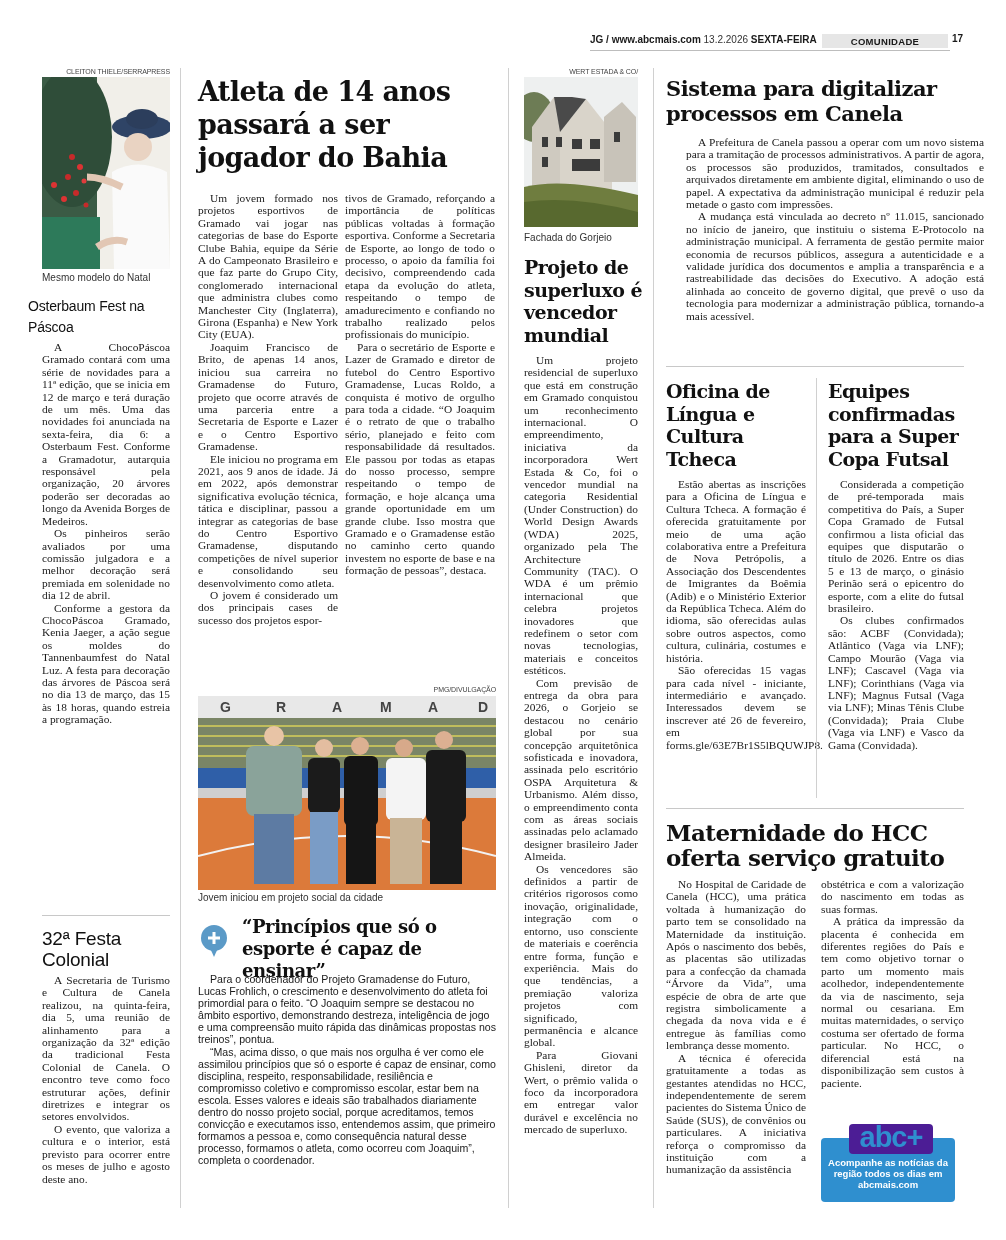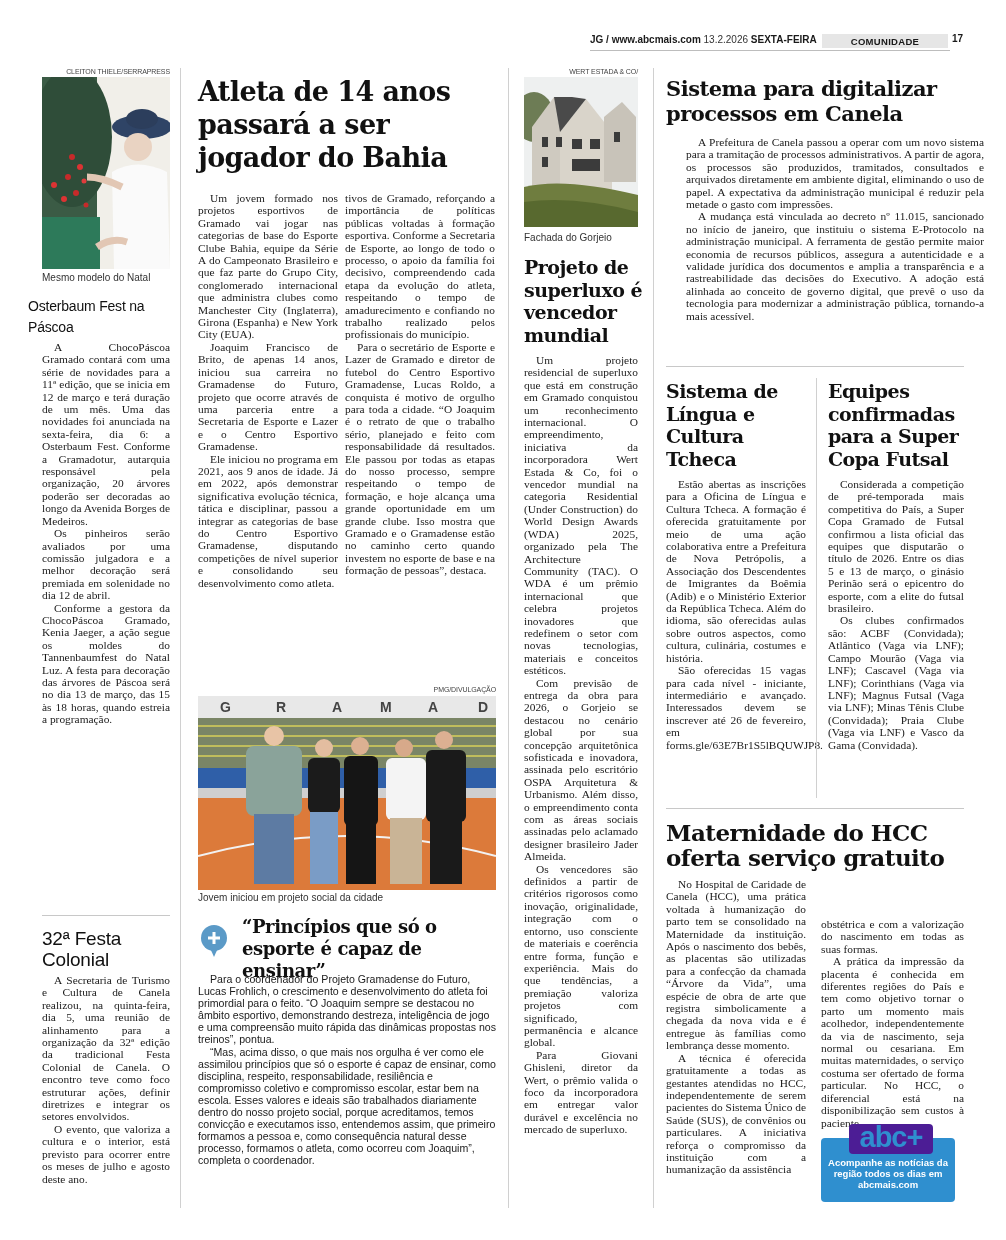--- a/index.html
+++ b/index.html
@@ -99,20 +99,21 @@
   <p>O evento, que valoriza a cultura e o interior, está previsto para ocorrer entre os meses de julho e agosto deste ano.</p>
 </div>
 
 <div class="abs vrule" style="left:180px; top:68px; height:1140px;"></div>
 
 <div class="abs h-serif" style="left:198px; top:75px; width:300px; font-size:27px; line-height:33px;">Atleta de 14 anos passará a ser jogador do Bahia</div>
 <div class="abs txt" style="left:198px; top:192px; width:140px;">
   <p>Um jovem formado nos projetos esportivos de Gramado vai jogar nas categorias de base do Esporte Clube Bahia, equipe da Série A do Campeonato Brasileiro e que faz parte do Grupo City, conglomerado internacional que administra clubes como Manchester City (Inglaterra), Girona (Espanha) e New York City (EUA).</p>
   <p>Joaquim Francisco de Brito, de apenas 14 anos, iniciou sua carreira no Gramadense do Futuro, projeto que ocorre através de uma parceria entre a Secretaria de Esporte e Lazer e o Centro Esportivo Gramadense.</p>
   <p>Ele iniciou no programa em 2021, aos 9 anos de idade. Já em 2022, após demonstrar significativa evolução técnica, tática e disciplinar, passou a integrar as categorias de base do Centro Esportivo Gramadense, disputando competições de nível superior e consolidando seu desenvolvimento como atleta.</p>
+  <p>O jovem é considerado um dos principais cases de sucesso dos projetos espor-</p>
 </div>
 <div class="abs txt" style="left:345px; top:192px; width:150px;">
   <p style="text-indent:0">tivos de Gramado, reforçando a importância de políticas públicas voltadas à formação esportiva. Conforme a Secretaria de Esporte, ao longo de todo o processo, o apoio da família foi decisivo, compreendendo cada etapa da evolução do atleta, respeitando o tempo de amadurecimento e confiando no trabalho realizado pelos profissionais do município.</p>
   <p>Para o secretário de Esporte e Lazer de Gramado e diretor de futebol do Centro Esportivo Gramadense, Lucas Roldo, a conquista é motivo de orgulho para toda a cidade. “O Joaquim é o retrato de que o trabalho sério, planejado e feito com responsabilidade dá resultados. Ele passou por todas as etapas do nosso processo, sempre respeitando o tempo de formação, e hoje alcança uma grande oportunidade em um grande clube. Isso mostra que Gramado e o Gramadense estão no caminho certo quando investem no esporte de base e na formação de pessoas”, destaca.</p>
 </div>
 
 <div class="abs credit" style="left:340px; top:686px; width:156px;">PMG/DIVULGAÇÃO</div>
 <div class="abs photo" style="left:198px; top:696px; width:298px; height:194px;">
   <svg viewBox="0 0 298 194" preserveAspectRatio="none">
     <rect width="298" height="194" fill="#dc7a3a"></rect>
@@ -201,41 +202,41 @@
 
 <div class="abs vrule" style="left:653px; top:68px; height:1140px;"></div>
 
 <div class="abs h-serif" style="left:666px; top:76px; width:300px; font-size:21px; line-height:25px; letter-spacing:-0.5px;">Sistema para digitalizar processos em Canela</div>
 <div class="abs txt" style="left:666px; top:136px; width:298px;margin-left:20px;">
   <p>A Prefeitura de Canela passou a operar com um novo sistema para a tramitação de processos administrativos. A partir de agora, os processos são produzidos, tramitados, consultados e arquivados diretamente em ambiente digital, eliminando o uso de papel. A expectativa da administração municipal é reduzir pela metade o gasto com impressões.</p>
   <p>A mudança está vinculada ao decreto nº 11.015, sancionado no início de janeiro, que instituiu o sistema E-Protocolo na administração municipal. A ferramenta de gestão permite maior economia de recursos públicos, assegura a autenticidade e a validade jurídica dos documentos e amplia a transparência e a rastreabilidade das decisões do Executivo. A adoção está alinhada ao conceito de governo digital, que prevê o uso da tecnologia para modernizar a administração pública, tornando-a mais acessível.</p>
 </div>
 <div class="abs hrule" style="left:666px; top:366px; width:298px;"></div>
 
-<div class="abs h-serif" style="left:666px; top:380px; width:150px; font-size:19px; line-height:22.5px; letter-spacing:-0.5px;">Sistema de Língua e Cultura Tcheca</div>
+<div class="abs h-serif" style="left:666px; top:380px; width:150px; font-size:19px; line-height:22.5px; letter-spacing:-0.5px;">Oficina de Língua e Cultura Tcheca</div>
 <div class="abs txt" style="left:666px; top:478px; width:140px;">
   <p>Estão abertas as inscrições para a Oficina de Língua e Cultura Tcheca. A formação é oferecida gratuitamente por meio de uma ação colaborativa entre a Prefeitura de Nova Petrópolis, a Associação dos Descendentes de Imigrantes da Boêmia (Adib) e o Ministério Exterior da República Tcheca. Além do idioma, são oferecidas aulas sobre outros aspectos, como cultura, culinária, costumes e história.</p>
   <p>São oferecidas 15 vagas para cada nível - iniciante, intermediário e avançado. Interessados devem se inscrever até 26 de fevereiro, em forms.gle/63E7Br1S5lBQUWJP8.</p>
 </div>
 
 <div class="abs vrule" style="left:816px; top:378px; height:420px;"></div>
 
 <div class="abs h-serif" style="left:828px; top:380px; width:145px; font-size:19px; line-height:22.5px; letter-spacing:-0.5px;">Equipes confirmadas para a Super Copa Futsal</div>
 <div class="abs txt" style="left:828px; top:478px; width:136px;">
   <p>Considerada a competição de pré-temporada mais competitiva do País, a Super Copa Gramado de Futsal confirmou a lista oficial das equipes que disputarão o título de 2026. Entre os dias 5 e 13 de março, o ginásio Perinão será o epicentro do esporte, com a elite do futsal brasileiro.</p>
   <p>Os clubes confirmados são: ACBF (Convidada); Atlântico (Vaga via LNF); Campo Mourão (Vaga via LNF); Cascavel (Vaga via LNF); Corinthians (Vaga via LNF); Magnus Futsal (Vaga via LNF); Minas Tênis Clube (Convidada); Praia Clube (Vaga via LNF) e Vasco da Gama (Convidada).</p>
 </div>
 <div class="abs hrule" style="left:666px; top:808px; width:298px;"></div>
 
 <div class="abs h-serif" style="left:666px; top:820px; width:300px; font-size:23px; line-height:25px; letter-spacing:-0.5px;">Maternidade do HCC oferta serviço gratuito</div>
 <div class="abs txt" style="left:666px; top:878px; width:140px;">
   <p>No Hospital de Caridade de Canela (HCC), uma prática voltada à humanização do parto tem se consolidado na Maternidade da instituição. Após o nascimento dos bebês, as placentas são utilizadas para a confecção da chamada “Árvore da Vida”, uma espécie de obra de arte que registra simbolicamente a chegada da nova vida e é entregue às famílias como lembrança desse momento.</p>
   <p>A técnica é oferecida gratuitamente a todas as gestantes atendidas no HCC, independentemente de serem pacientes do Sistema Único de Saúde (SUS), de convênios ou particulares. A iniciativa reforça o compromisso da instituição com a humanização da assistência</p>
 </div>
-<div class="abs txt" style="left:821px; top:878px; width:143px;margin-top:40px;">
+<div class="abs txt" style="left:821px; top:878px; width:143px;">
   <p style="text-indent:0">obstétrica e com a valorização do nascimento em todas as suas formas.</p>
   <p>A prática da impressão da placenta é conhecida em diferentes regiões do País e tem como objetivo tornar o parto um momento mais acolhedor, independentemente da via de nascimento, seja normal ou cesariana. Em muitas maternidades, o serviço costuma ser ofertado de forma particular. No HCC, o diferencial está na disponibilização sem custos à paciente.</p>
 </div>
 
 <div class="abs promo">
   <div class="promo-box"></div>
   <div class="promo-logo">
     <span class="promo-logo-text">abc+</span>
   </div>
   <div class="promo-msg">Acompanhe as notícias da região todos os dias em abcmais.com</div>

